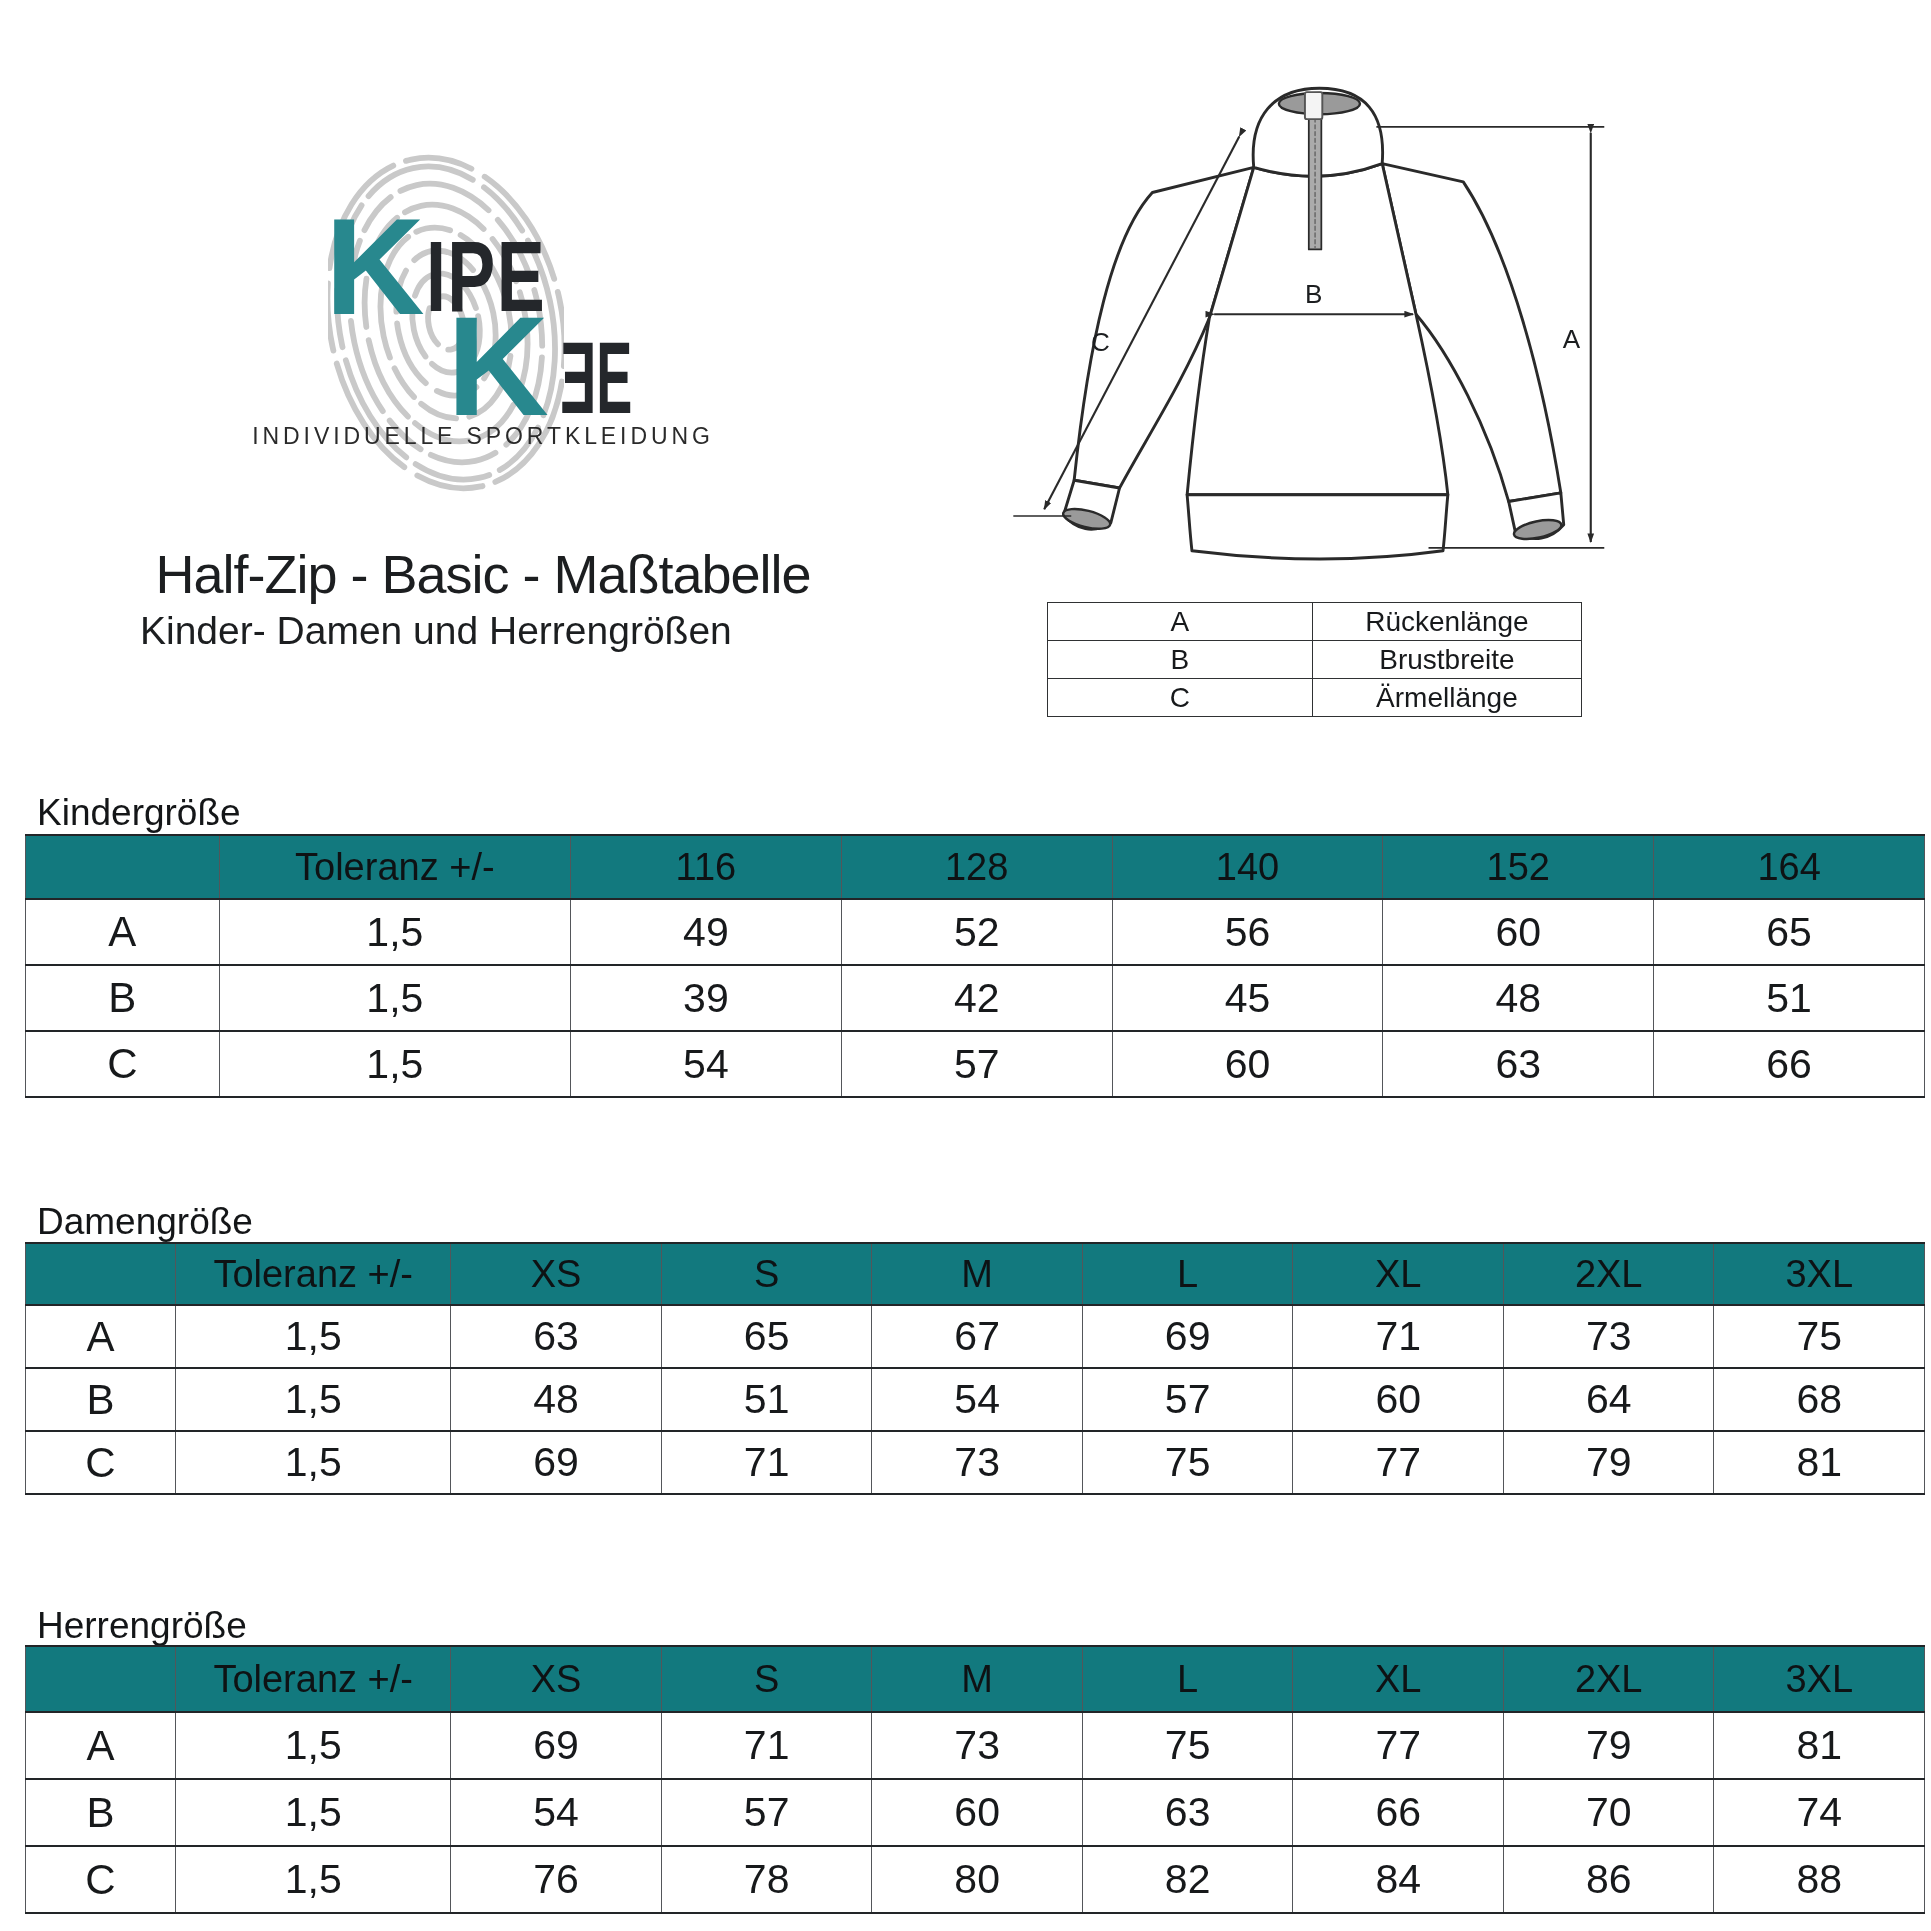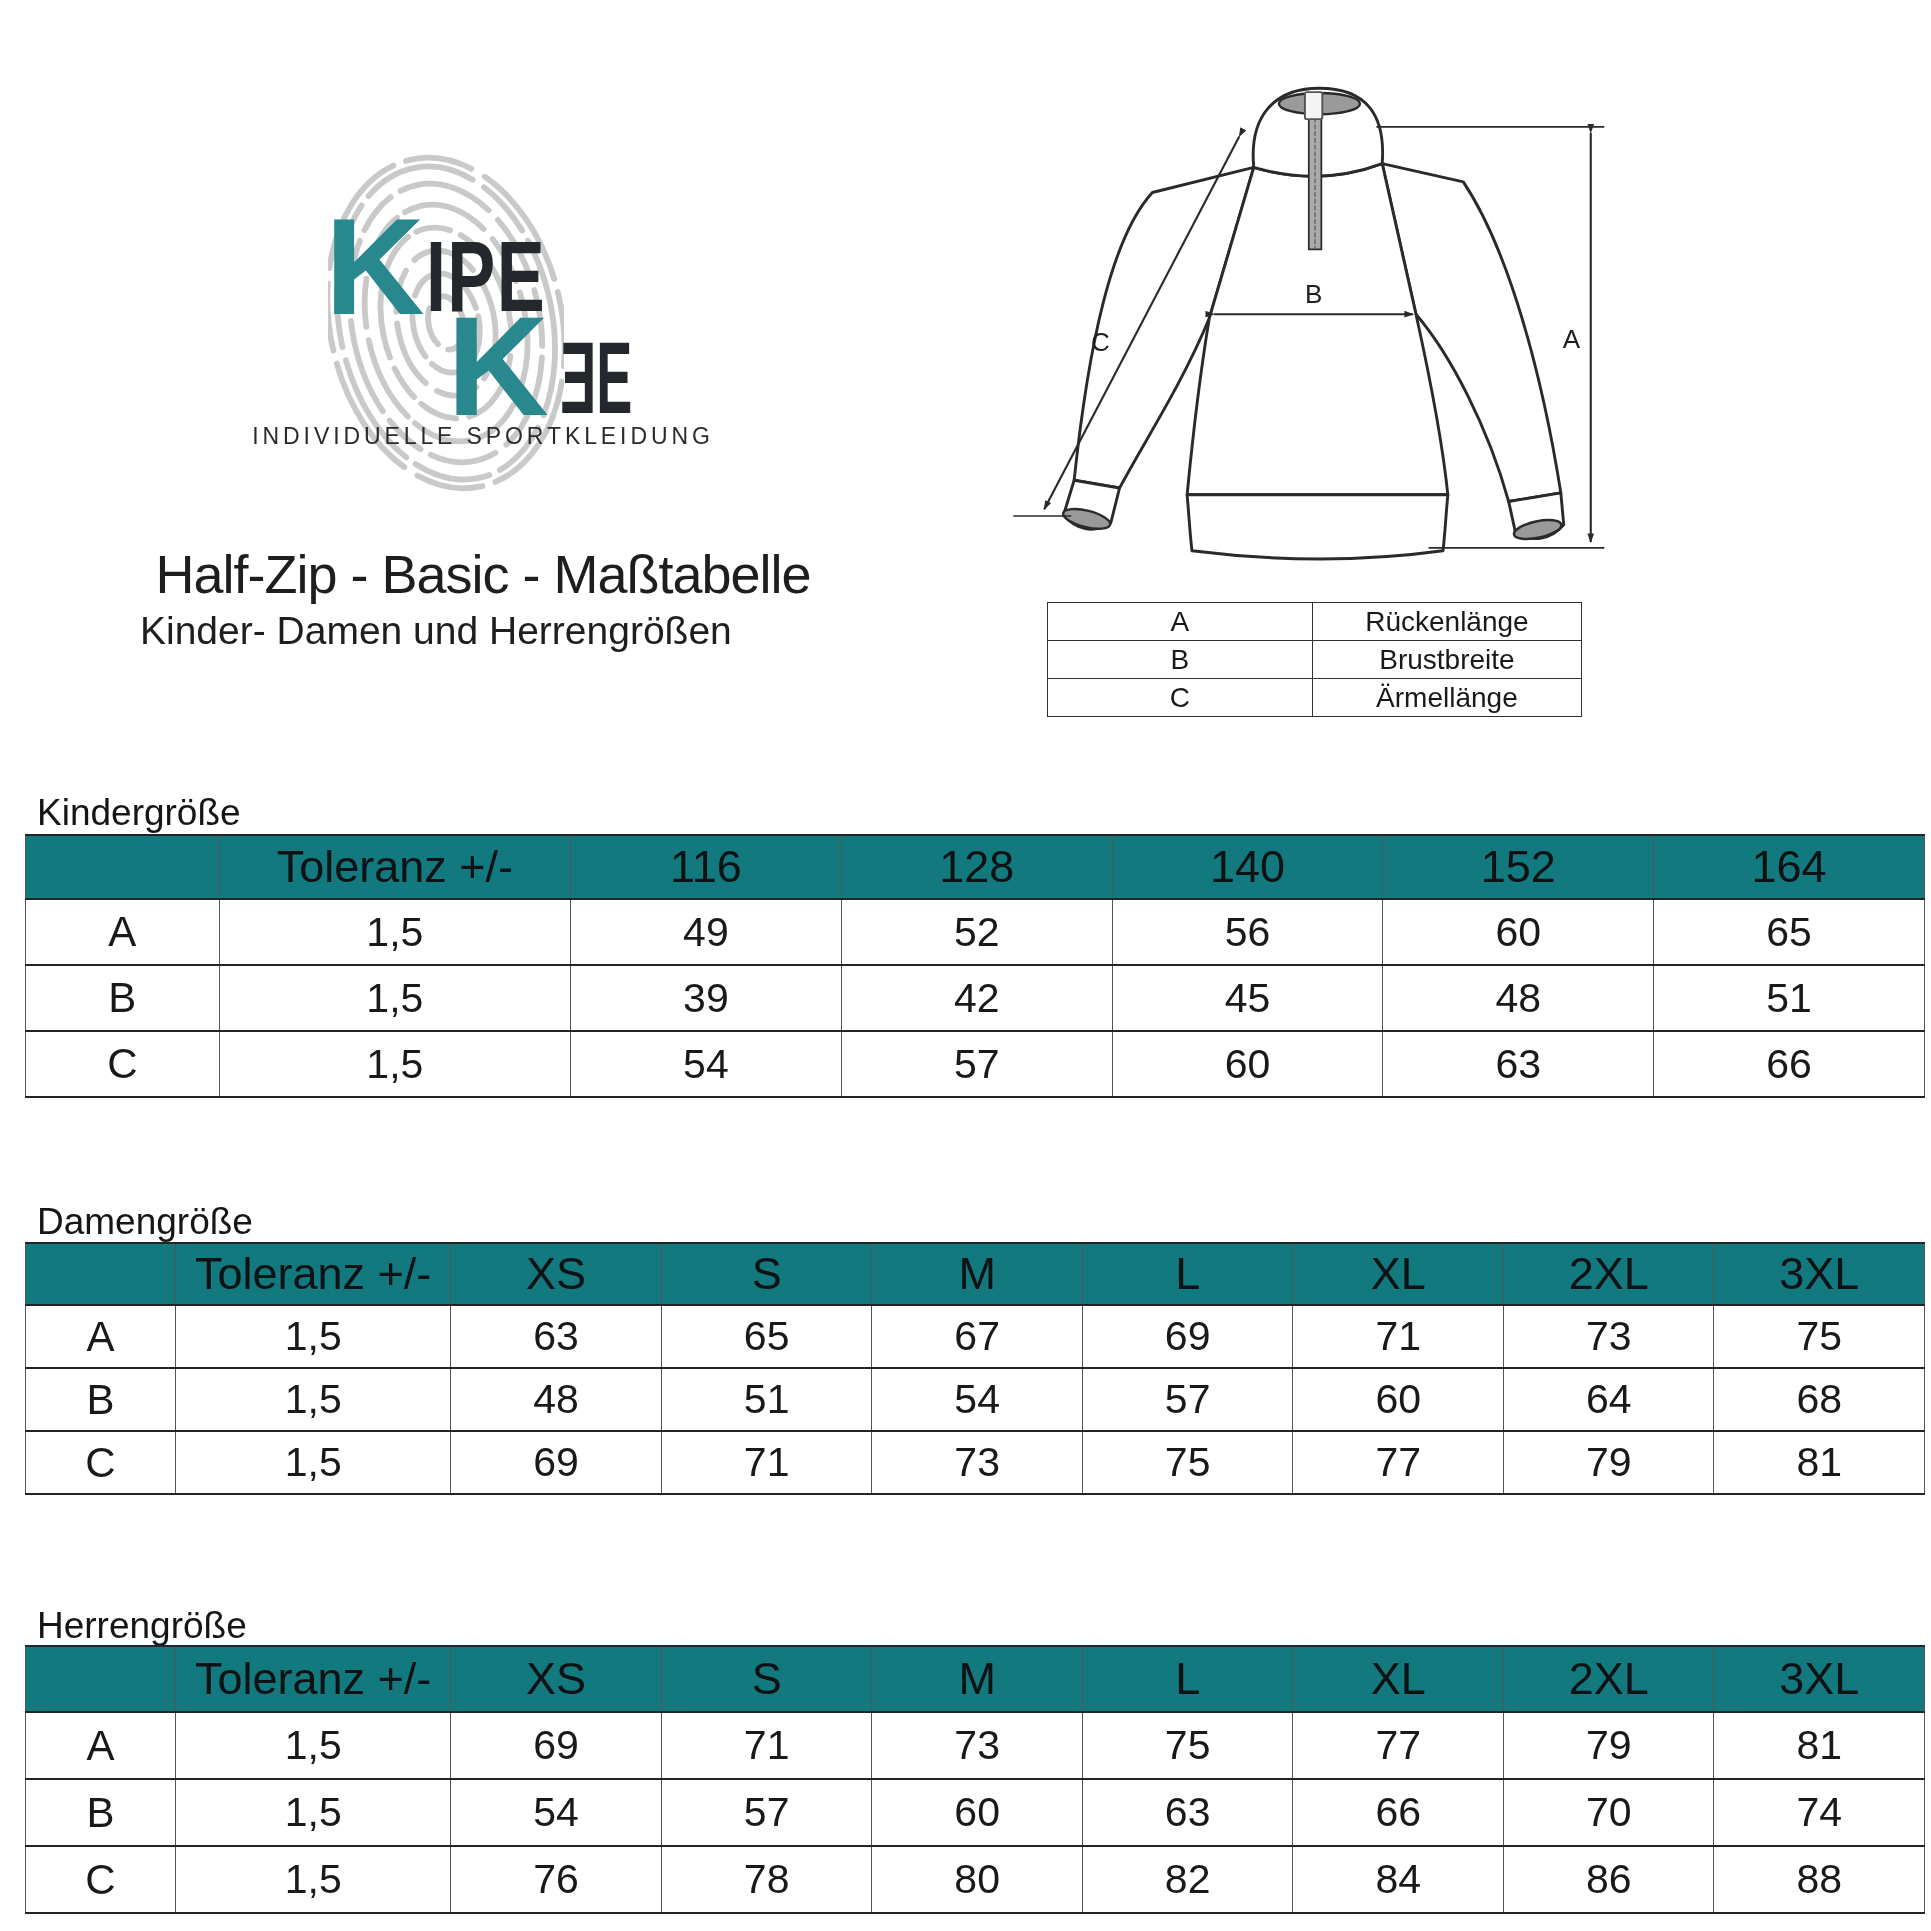--- a/index.html
+++ b/index.html
@@ -36,21 +36,21 @@
              padding:0;}
   .legend col:nth-child(1){width:49.6%;}
 
   
   .section-label{position:absolute;left:24px;font-size:37px;color:#141618;margin-left:13px;}
   .sz-wrap{position:absolute;left:25px;width:1900px;}
   .sz{width:100%;border-collapse:collapse;table-layout:fixed;}
   .sz th,.sz td{border:1.9px solid #53565a;border-top:2.9px solid #222528;
                 border-bottom:2.9px solid #222528;text-align:center;padding:0;
                 font-weight:400;overflow:hidden;white-space:nowrap;}
-  .sz th{background:var(--teal);color:#0e1214;font-size:45px;}
+  .sz th{background:var(--teal);color:#0e1214;font-size:38px;}
   .sz td{font-size:41px;}
   .sz td:first-child{font-size:42px;}
   .t0 th{height:62px;} .t0 td{height:64px;}
   .t1 th{height:60px;} .t1 td{height:61px;}
   .t2 th{height:64px;} .t2 td{height:65px;}
   .t0 col:nth-child(1){width:10.2%;} .t0 col:nth-child(2){width:18.5%;}
   .t1 col:nth-child(1),.t2 col:nth-child(1){width:7.9%;}
   .t1 col:nth-child(2),.t2 col:nth-child(2){width:14.5%;}
   #kinder-label{top:792px;} #kinder-wrap{top:834px;}
   #damen-label{top:1201px;} #damen-wrap{top:1242px;}

